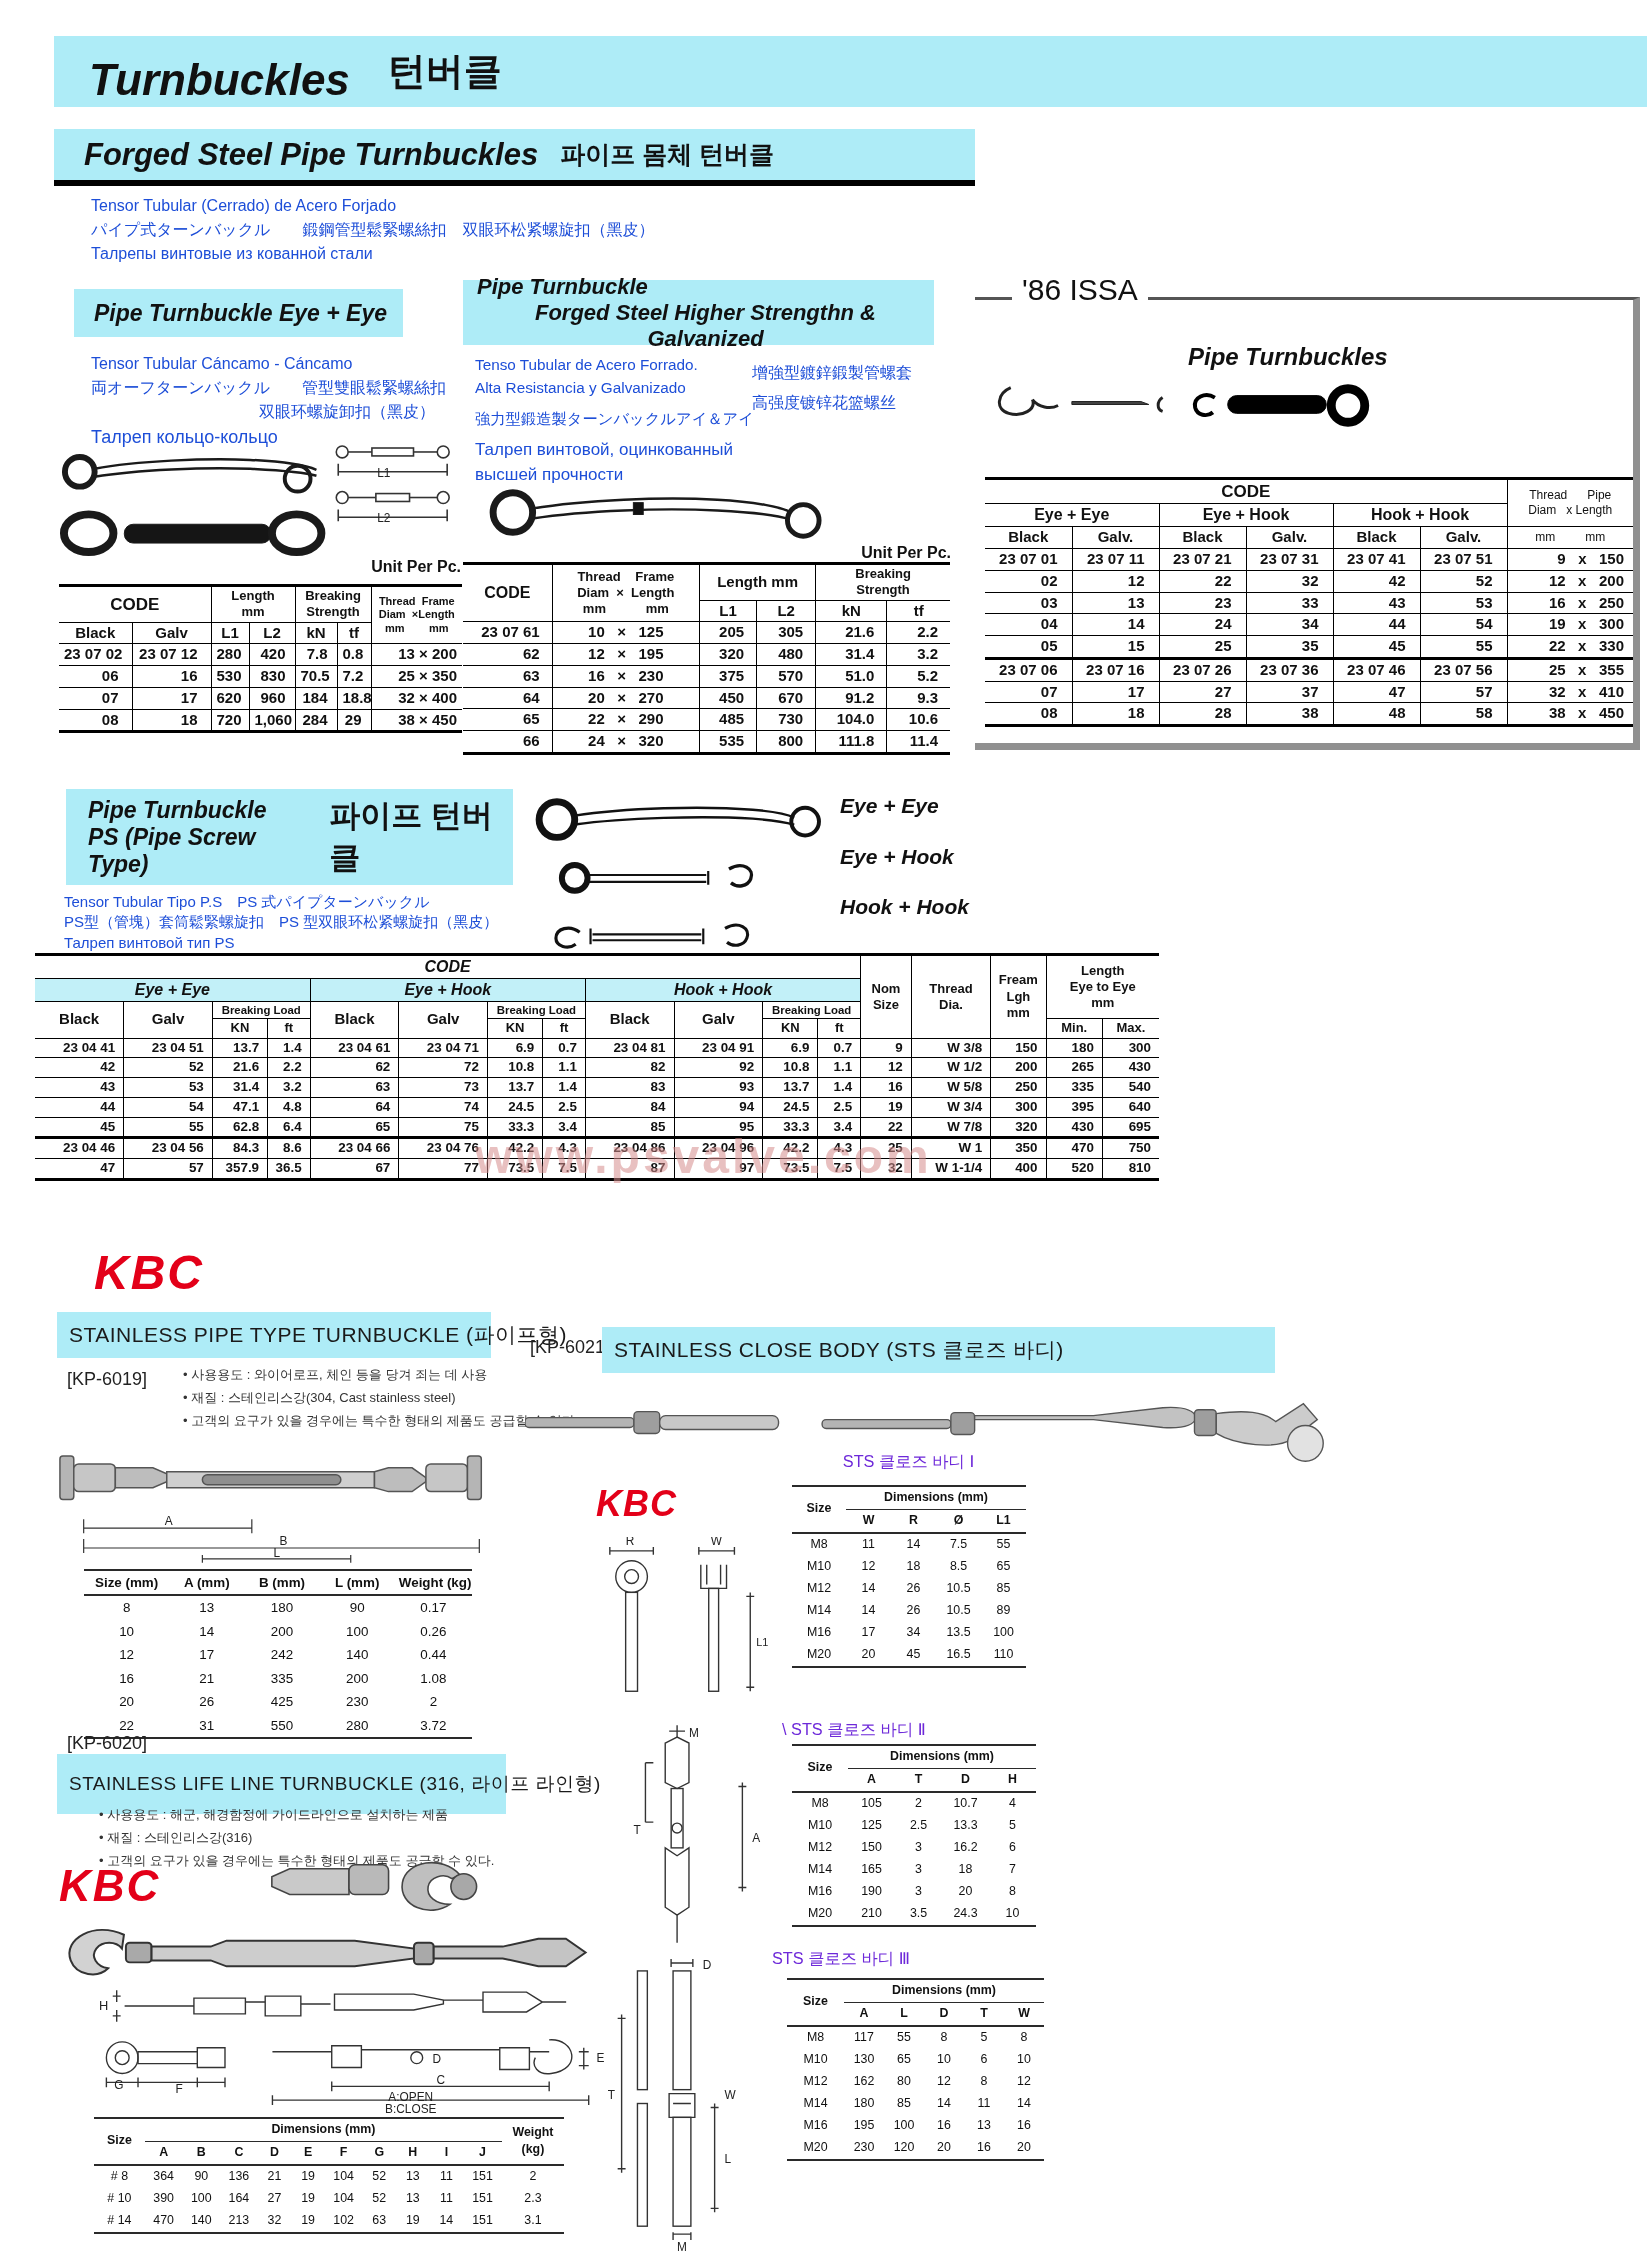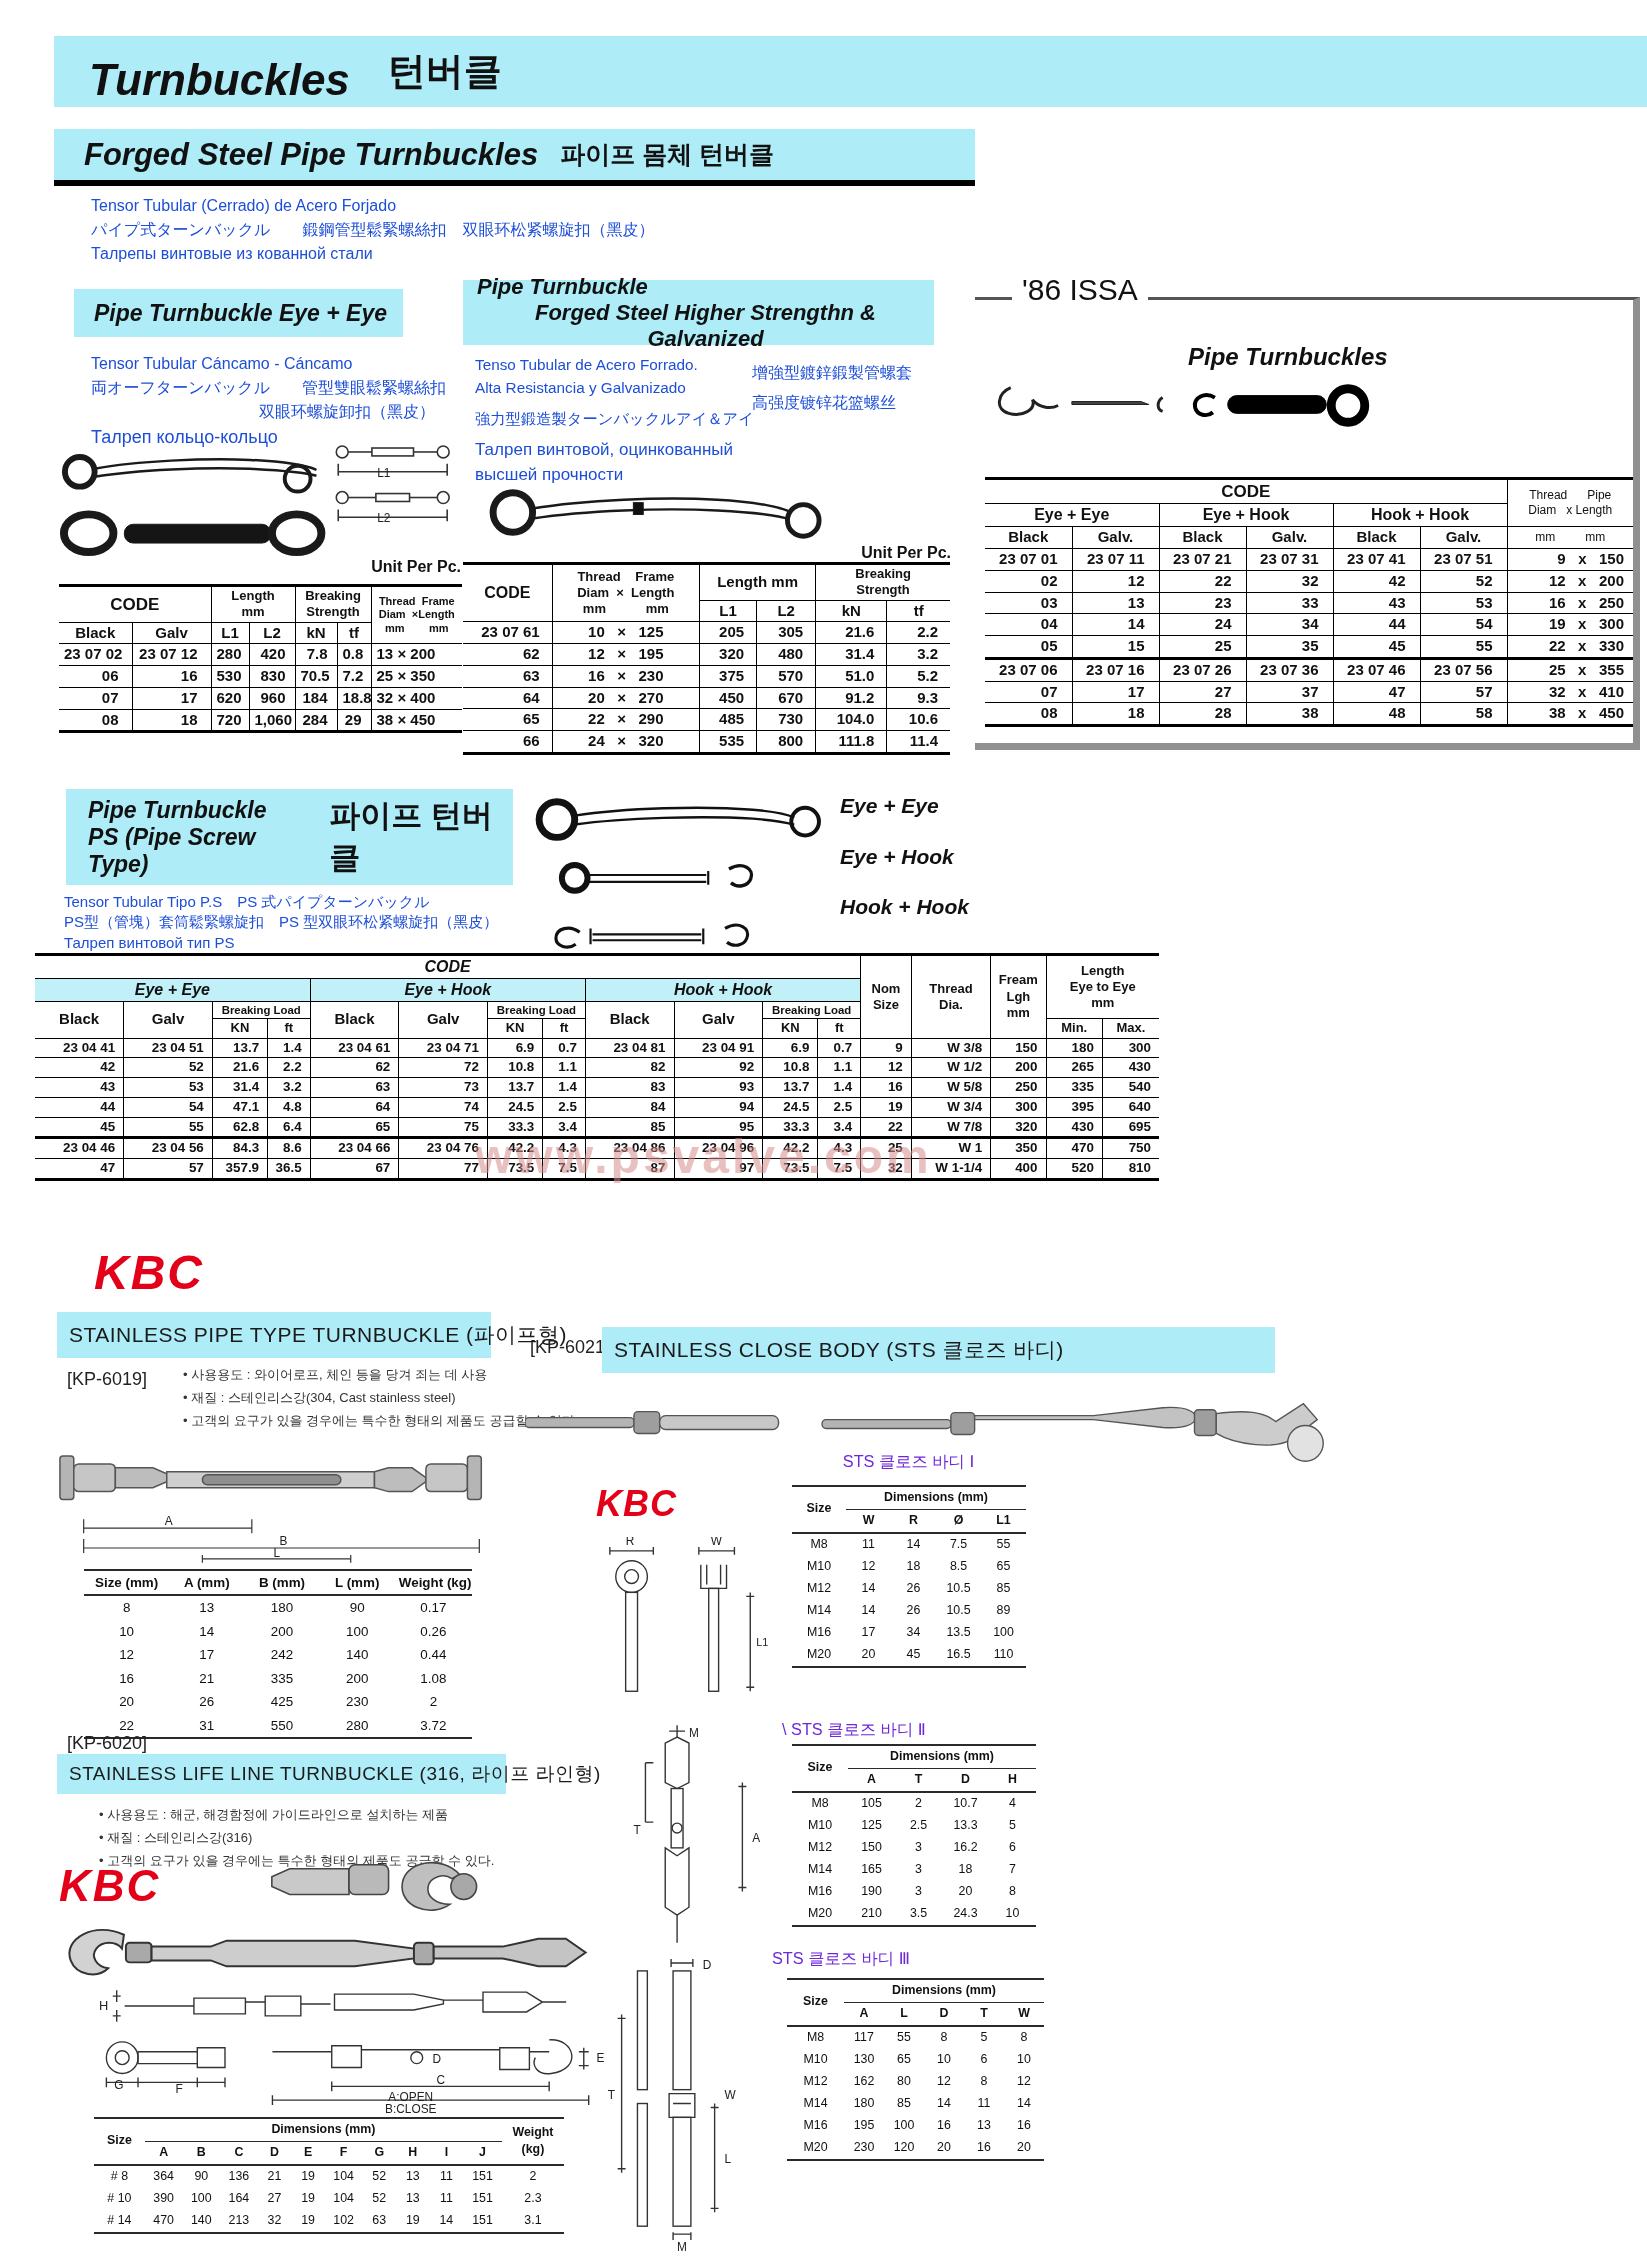--- a/index.html
+++ b/index.html
@@ -15,21 +15,21 @@
   .grid{border-top:3px solid #000;border-bottom:3px solid #000;}
   .grid th,.grid td{border:1px solid #000;padding:1px 5px;text-align:center;vertical-align:middle;white-space:pre;font-weight:bold;line-height:1.25;}
   .grid th:first-child,.grid td:first-child{border-left:none;}
   .grid th:last-child,.grid td:last-child{border-right:none;margin-left:40px;}
   tbody.grp + tbody.grp tr:first-child td{border-top:3px solid #000;}
   .small{font-size:13px;}
   
   .t-left{font-size:15px;}
   .t-left td{text-align:right;padding-right:9px;}
   .t-left td:nth-child(-n+2){padding-right:13px;}
-  .t-left td:last-child{text-align:left;padding-right:5px;}
+  .t-left td:last-child{text-align:right;padding-right:5px;}
   
   .t-mid{font-size:15px;}
   .t-mid td{text-align:right;padding-right:12px;}
   .t-mid td:nth-child(2){text-align:center;padding-right:5px;}
   
   .t-issa{font-size:15px;}
   .t-issa td{text-align:right;padding-right:14px;}
   .t-issa td:last-child{padding-right:9px;}
   
   .t-ps{font-size:13.4px;}
@@ -738,21 +738,21 @@
           <td>22</td>
           <td>31</td>
           <td>550</td>
           <td>280</td>
           <td>3.72</td>
         </tr>
       </tbody>
   </table>
 
   <div class="abs kp" style="left:67px;top:1733px;">[KP-6020]</div>
-  <div class="abs band sechead" style="left:57px;top:1754px;width:449px;height:40px;font-size:19px;">
+  <div class="abs band sechead" style="left:57px;top:1754px;width:449px;height:60px;font-size:19px;">
     <span>STAINLESS LIFE LINE TURNBUCKLE (316, 라이프 라인형)</span>
   </div>
   <div class="abs bullets" style="left:99px;top:1804px;">
     <div>• 사용용도 : 해군, 해경함정에 가이드라인으로 설치하는 제품</div>
     <div>• 재질 : 스테인리스강(316)</div>
     <div>• 고객의 요구가 있을 경우에는 특수한 형태의 제품도 공급할 수 있다.</div>
   </div>
 
   <div class="abs it b red" style="left:59px;top:1861px;font-size:44px;letter-spacing:2px;">KBC</div>
 

